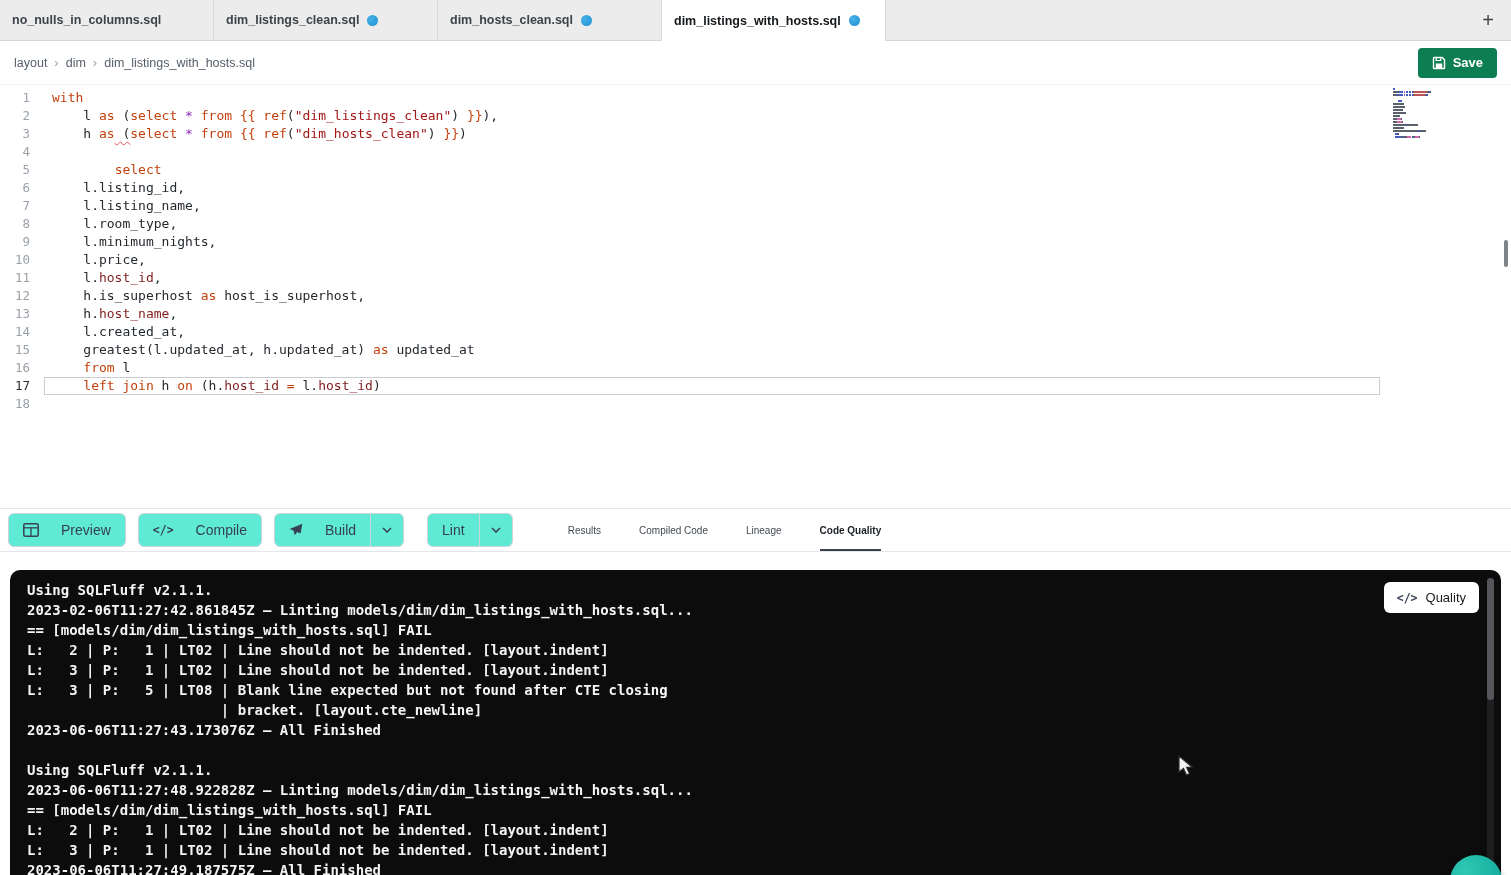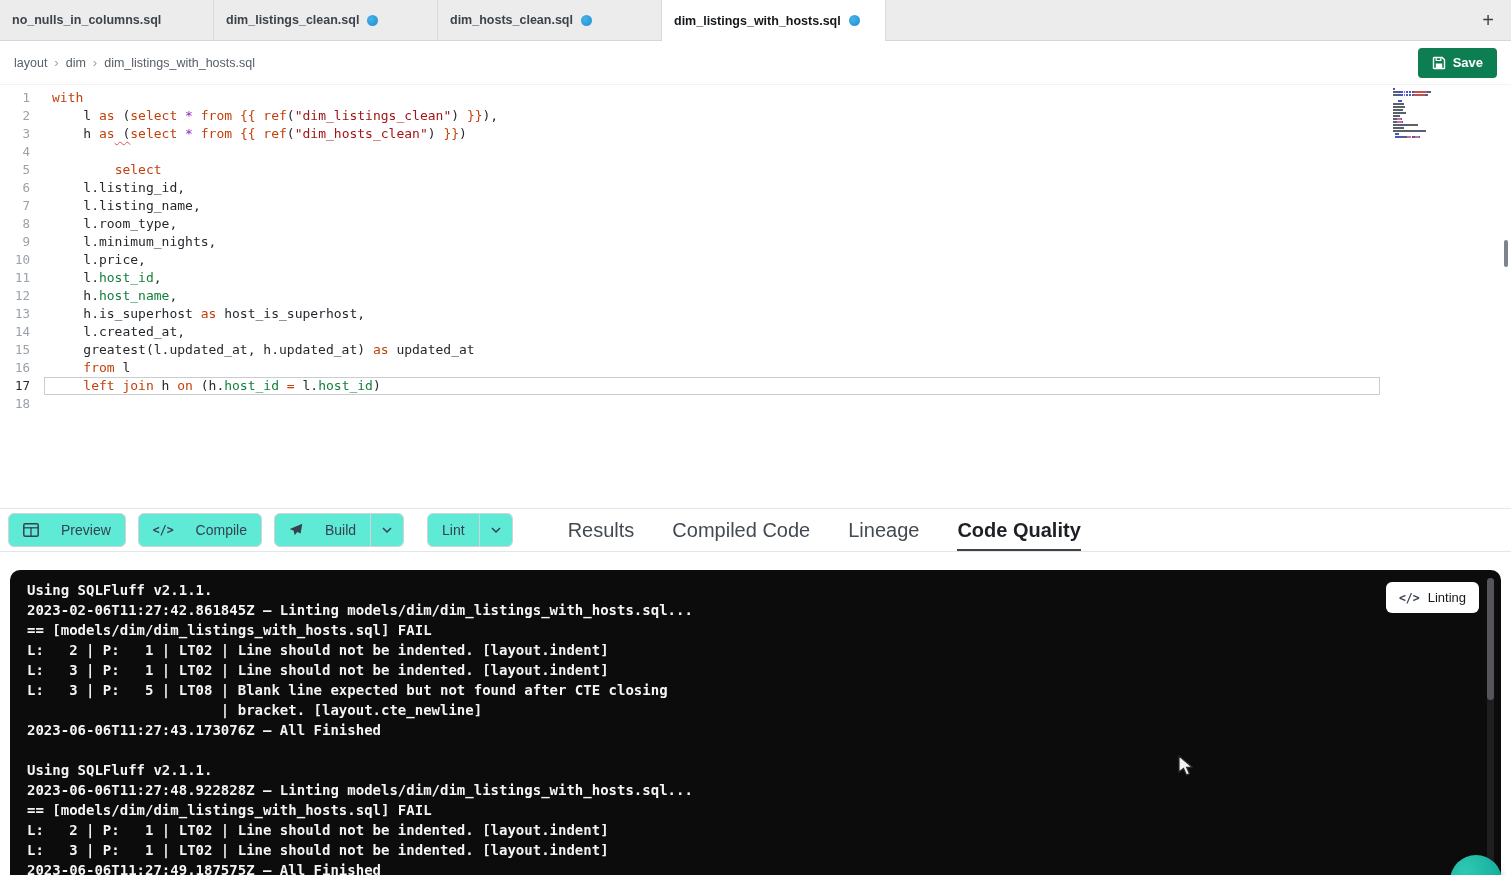--- a/index.html
+++ b/index.html
@@ -25,39 +25,39 @@
   
   .editor { position:absolute; top:85px; left:0; right:0; height:424px; background:#fff; font-family:"DejaVu Sans Mono", monospace; font-size:13px; overflow:hidden; }
   .gutter { position:absolute; top:4px; left:0; width:30px; text-align:right; color:#9aa1a8; }
   .ln { height:18px; line-height:18px; font-size:12.5px; }
   .ln.active { color:#24292e; }
   .code { position:absolute; top:4px; left:52px; right:140px; overflow:hidden; }
   .code-row { height:18px; line-height:18px; white-space:pre; }
   .tok-kw { color:#c2410c; }
   .tok-plain { color:#24292e; }
   .tok-str { color:#a31515; }
-  .tok-var { color:#15803d; }
+  .tok-var { color:#7f1d1d; }
   .tok-op { color:#8f2bb8; }
   .tok-err { text-decoration-line:underline; text-decoration-style:wavy; text-decoration-color:#e05252; text-decoration-thickness:1px; text-underline-offset:3px; }
   .active-line-box { position:absolute; left:44px; width:1336px; height:18px; border:1px solid #c9cdd2; pointer-events:none; }
   .minimap { position:absolute; top:3px; right:46px; width:72px; cursor:pointer; }
   .mini-row { height:2px; margin-bottom:1px; display:flex; }
   .mini-row span { height:2px; display:block; }
   .editor-scrollbar { position:absolute; right:3px; top:240px; width:4px; height:27px; background:#7d848b; border-radius:2px; cursor:pointer; z-index:6; }
 
   
   .toolbar { position:absolute; top:508px; left:0; right:0; height:44px; background:#fff; border-top:1px solid #e4e6e9; border-bottom:1px solid #e4e6e9; display:flex; align-items:center; padding-left:8px; }
   .tb-btn { display:flex; align-items:center; gap:22px; height:34px; padding:0 14px; background:#5eead4; border:1px solid #cfd4da; border-radius:6px; font-size:14px; color:#374151; font-family:inherit; cursor:pointer; }
   .toolbar > .tb-btn { margin-right:12px; }
   .split { display:flex; margin-right:23px; }
   .split .main { border-radius:6px 0 0 6px; }
   .split .caret { border-radius:0 6px 6px 0; border-left:none; padding:0 11px; }
   .code-ic { font-family:"DejaVu Sans Mono", monospace; font-size:11.5px; font-weight:700; color:#374151; }
   .panel-tabs { display:flex; gap:38px; margin-left:32px; height:100%; align-items:stretch; }
-  .ptab { display:flex; align-items:center; font-size:20px; color:#434a52; cursor:pointer; border-bottom:2px solid transparent; padding-top:2px; }
+  .ptab { display:flex; align-items:center; font-size:10px; color:#434a52; cursor:pointer; border-bottom:2px solid transparent; padding-top:2px; }
   .ptab.active { color:#1c2025; font-weight:700; border-bottom-color:#3c434b; }
 
   
   .terminal { position:absolute; left:10px; right:10px; top:570px; height:322px; background:#0c0c0d; border-radius:10px; color:#f4f4f4; font-family:"DejaVu Sans Mono", monospace; font-size:14px; font-weight:700; }
   .term-lines { position:absolute; top:10px; left:17px; right:40px; overflow:hidden; }
   .term-line { height:20px; line-height:20px; white-space:pre; }
   .config-btn { position:absolute; top:12px; right:22px; display:flex; align-items:center; gap:8px; background:#fff; border:none; border-radius:6px; height:31px; padding:0 13px; font-size:13px; color:#16191d; font-family:"Liberation Sans", sans-serif; cursor:pointer; }
   .term-scroll-track { position:absolute; top:8px; right:7px; bottom:14px; width:7px; border-radius:4px; background:#1f1f22; cursor:pointer; }
   .term-scroll-thumb { position:absolute; top:0; left:0; width:7px; height:122px; border-radius:4px; background:#55565c; cursor:grab; }
 
@@ -135,22 +135,22 @@
         <div class="code-row"><span class="tok-plain">    l </span><span class="tok-kw">as</span><span class="tok-plain"> (</span><span class="tok-kw">select</span><span class="tok-plain"> </span><span class="tok-op">*</span><span class="tok-plain"> </span><span class="tok-kw">from</span><span class="tok-plain"> </span><span class="tok-kw">{{</span><span class="tok-plain"> </span><span class="tok-kw">ref</span><span class="tok-plain">(</span><span class="tok-str">"dim_listings_clean"</span><span class="tok-plain">) </span><span class="tok-kw">}}</span><span class="tok-plain">),</span></div>
         <div class="code-row"><span class="tok-plain">    h </span><span class="tok-kw">as</span><span class="tok-plain tok-err"> (</span><span class="tok-kw">select</span><span class="tok-plain"> </span><span class="tok-op">*</span><span class="tok-plain"> </span><span class="tok-kw">from</span><span class="tok-plain"> </span><span class="tok-kw">{{</span><span class="tok-plain"> </span><span class="tok-kw">ref</span><span class="tok-plain">(</span><span class="tok-str">"dim_hosts_clean"</span><span class="tok-plain">) </span><span class="tok-kw">}}</span><span class="tok-plain">)</span></div>
         <div class="code-row"></div>
         <div class="code-row"><span class="tok-plain">        </span><span class="tok-kw">select</span></div>
         <div class="code-row"><span class="tok-plain">    l.listing_id,</span></div>
         <div class="code-row"><span class="tok-plain">    l.listing_name,</span></div>
         <div class="code-row"><span class="tok-plain">    l.room_type,</span></div>
         <div class="code-row"><span class="tok-plain">    l.minimum_nights,</span></div>
         <div class="code-row"><span class="tok-plain">    l.price,</span></div>
         <div class="code-row"><span class="tok-plain">    l.</span><span class="tok-var">host_id</span><span class="tok-plain">,</span></div>
+        <div class="code-row"><span class="tok-plain">    h.is_superhost </span><span class="tok-kw">as</span><span class="tok-plain"> host_is_superhost,</span></div>
         <div class="code-row"><span class="tok-plain">    h.</span><span class="tok-var">host_name</span><span class="tok-plain">,</span></div>
-        <div class="code-row"><span class="tok-plain">    h.is_superhost </span><span class="tok-kw">as</span><span class="tok-plain"> host_is_superhost,</span></div>
         <div class="code-row"><span class="tok-plain">    l.created_at,</span></div>
         <div class="code-row"><span class="tok-plain">    greatest(l.updated_at, h.updated_at) </span><span class="tok-kw">as</span><span class="tok-plain"> updated_at</span></div>
         <div class="code-row"><span class="tok-plain">    </span><span class="tok-kw">from</span><span class="tok-plain"> l</span></div>
         <div class="code-row"><span class="tok-plain">    </span><span class="tok-kw">left join</span><span class="tok-plain"> h </span><span class="tok-kw">on</span><span class="tok-plain"> (h.</span><span class="tok-var">host_id</span><span class="tok-plain"> </span><span class="tok-kw">=</span><span class="tok-plain"> l.</span><span class="tok-var">host_id</span><span class="tok-plain">)</span></div>
         <div class="code-row"></div>
       </div>
     <div class="active-line-box" style="top: 292px;"></div>
     <div class="minimap">
         <div class="mini-row">
           <span style="width: 2.48px; background: rgb(68, 89, 198);"></span>
@@ -320,21 +320,21 @@
         <div class="term-line">&nbsp;</div>
         <div class="term-line">Using SQLFluff v2.1.1.</div>
         <div class="term-line">2023-06-06T11:27:48.922828Z — Linting models/dim/dim_listings_with_hosts.sql...</div>
         <div class="term-line">== [models/dim/dim_listings_with_hosts.sql] FAIL</div>
         <div class="term-line">L:   2 | P:   1 | LT02 | Line should not be indented. [layout.indent]</div>
         <div class="term-line">L:   3 | P:   1 | LT02 | Line should not be indented. [layout.indent]</div>
         <div class="term-line">2023-06-06T11:27:49.187575Z — All Finished</div>
       </div>
     <button class="config-btn">
       <span class="code-ic">&lt;/&gt;</span>
-      <span>Linting</span>
+      <span>Quality</span>
     </button>
     <div class="term-scroll-track">
       <div class="term-scroll-thumb"></div>
     </div>
   </div>
 
   <div class="help-bubble"></div>
 
   <svg class="cursor" width="20" height="22" viewBox="0 0 20 22">
     <path d="M1 1 L1 17 L5.5 13.5 L8.5 20 L11.5 18.7 L8.6 12.3 L14 12 Z" fill="#f2f2f2" stroke="#2b2b2b" stroke-width="1.2"></path>

